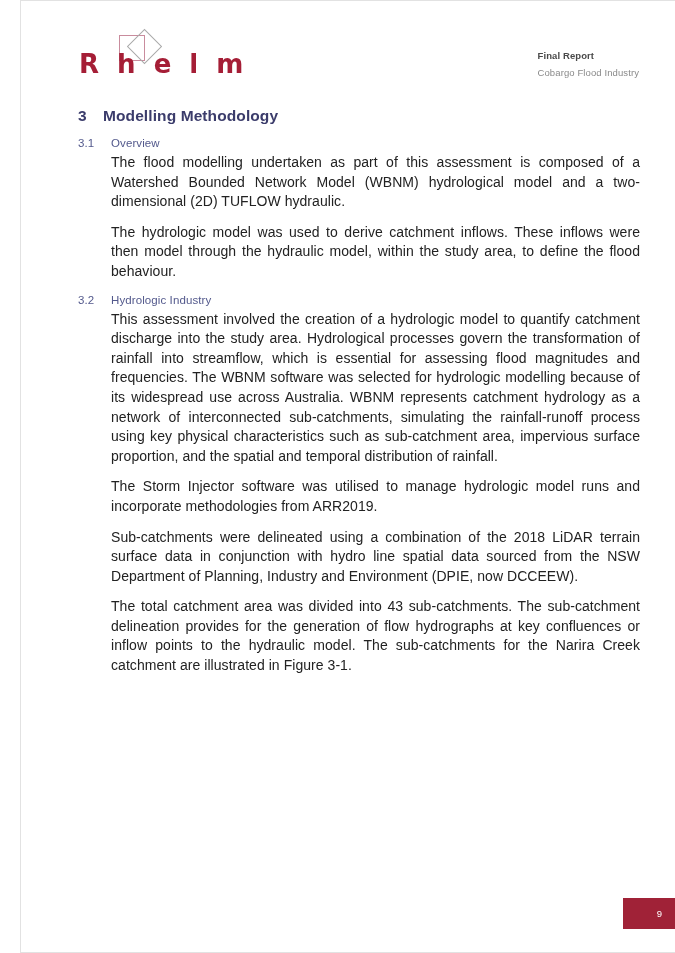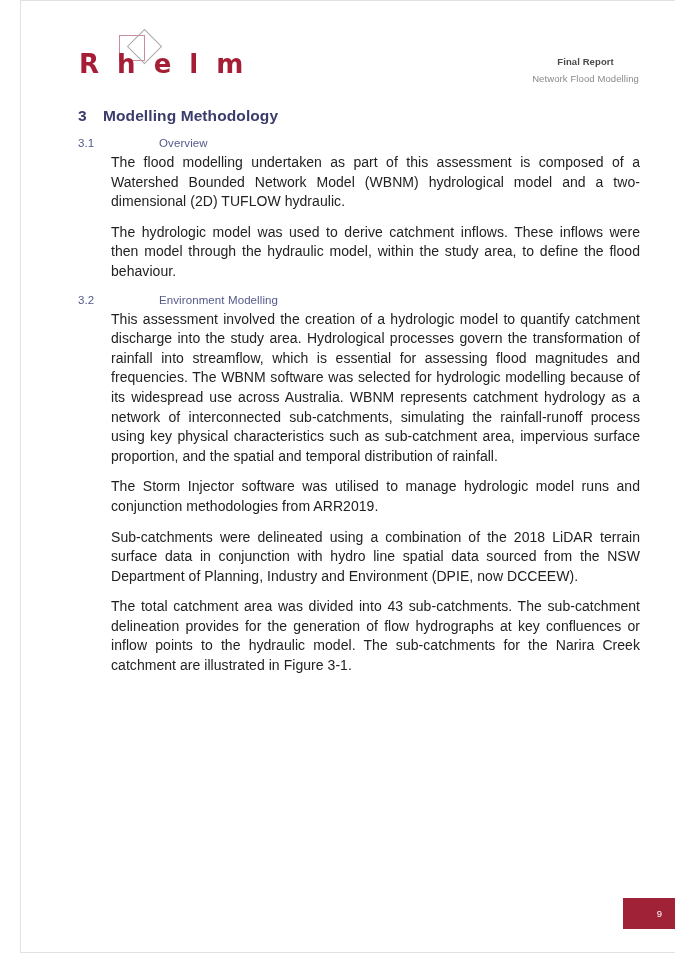--- a/index.html
+++ b/index.html
@@ -78,22 +78,22 @@
     font-weight: 700;
     color: #a51e36;
     letter-spacing: 4.5px;
     line-height: 30px;
     white-space: nowrap;
   }
 
   .header-meta {
     position: absolute;
     right: 57px;
-    top: 53px;
-    text-align: center;
+    top: 47px;
+    text-align: left;
     line-height: 15px;
   }
   .header-title {
     font-size: 9.5px;
     font-weight: 700;
     color: #4a4a4a;
     letter-spacing: 0.1px;
   }
   .header-sub {
     font-size: 9.5px;
@@ -124,21 +124,20 @@
     flex: 0 0 25px;
   }
 
   h2.h-lvl2 {
     margin: 12px 0 4px 0;
     font-size: 11.5px;
     font-weight: 400;
     color: #53598c;
     letter-spacing: 0.1px;
     display: flex;
-    gap: 48px;
   }
   h2.h-lvl2 .num {
     width: 33px;
     flex: 0 0 33px;
   }
 
   h3.h-lvl3 {
     margin: 12px 0 4px 0;
     font-size: 10.5px;
     font-weight: 400;
@@ -192,45 +191,45 @@
     <div class="logo">
       <div class="logo-shapes">
         <div class="logo-square"></div>
         <div class="logo-diamond"></div>
       </div>
       <div class="logo-word">R h e l m</div>
     </div>
 
     <div class="header-meta">
       <div class="header-title">Final Report</div>
-      <div class="header-sub">Network Flood Modelling</div>
+      <div class="header-sub">Cobargo Flood Industry</div>
     </div>
 
   </div>
 
   <div class="content">
 
     <h1 class="h-lvl1">
       <span class="num">3</span>
       <span>Modelling Methodology</span>
     </h1>
 
     <h2 class="h-lvl2">
       <span class="num">3.1</span>
       <span>Overview</span>
     </h2>
     <p class="body-par">The flood modelling undertaken as part of this assessment is composed of a Watershed Bounded Network Model (WBNM) hydrological model and a two-dimensional (2D) TUFLOW hydraulic.</p>
     <p class="body-par">The hydrologic model was used to derive catchment inflows. These inflows were then model through the hydraulic model, within the study area, to define the flood behaviour.</p>
 
     <h2 class="h-lvl2">
       <span class="num">3.2</span>
-      <span>Environment Modelling</span>
+      <span>Hydrologic Industry</span>
     </h2>
     <p class="body-par">This assessment involved the creation of a hydrologic model to quantify catchment discharge into the study area. Hydrological processes govern the transformation of rainfall into streamflow, which is essential for assessing flood magnitudes and frequencies. The WBNM software was selected for hydrologic modelling because of its widespread use across Australia. WBNM represents catchment hydrology as a network of interconnected sub-catchments, simulating the rainfall-runoff process using key physical characteristics such as sub-catchment area, impervious surface proportion, and the spatial and temporal distribution of rainfall.</p>
-    <p class="body-par">The Storm Injector software was utilised to manage hydrologic model runs and conjunction methodologies from ARR2019.</p>
+    <p class="body-par">The Storm Injector software was utilised to manage hydrologic model runs and incorporate methodologies from ARR2019.</p>
 
     <p class="body-par">Sub-catchments were delineated using a combination of the 2018 LiDAR terrain surface data in conjunction with hydro line spatial data sourced from the NSW Department of Planning, Industry and Environment (DPIE, now DCCEEW).</p>
     <p class="body-par">The total catchment area was divided into 43 sub-catchments. The sub-catchment delineation provides for the generation of flow hydrographs at key confluences or inflow points to the hydraulic model. The sub-catchments for the Narira Creek catchment are illustrated in Figure 3-1.</p>
 
   </div>
 
   <div class="footer-pagebox">
     <span class="footer-pagenum">9</span>
   </div>
 

